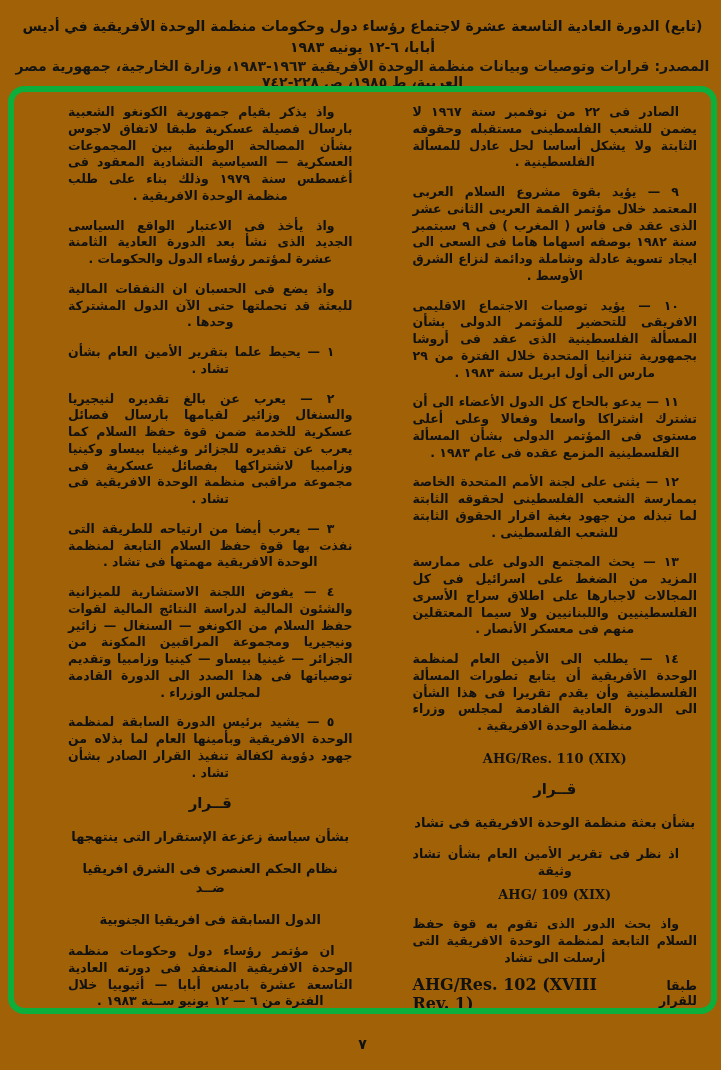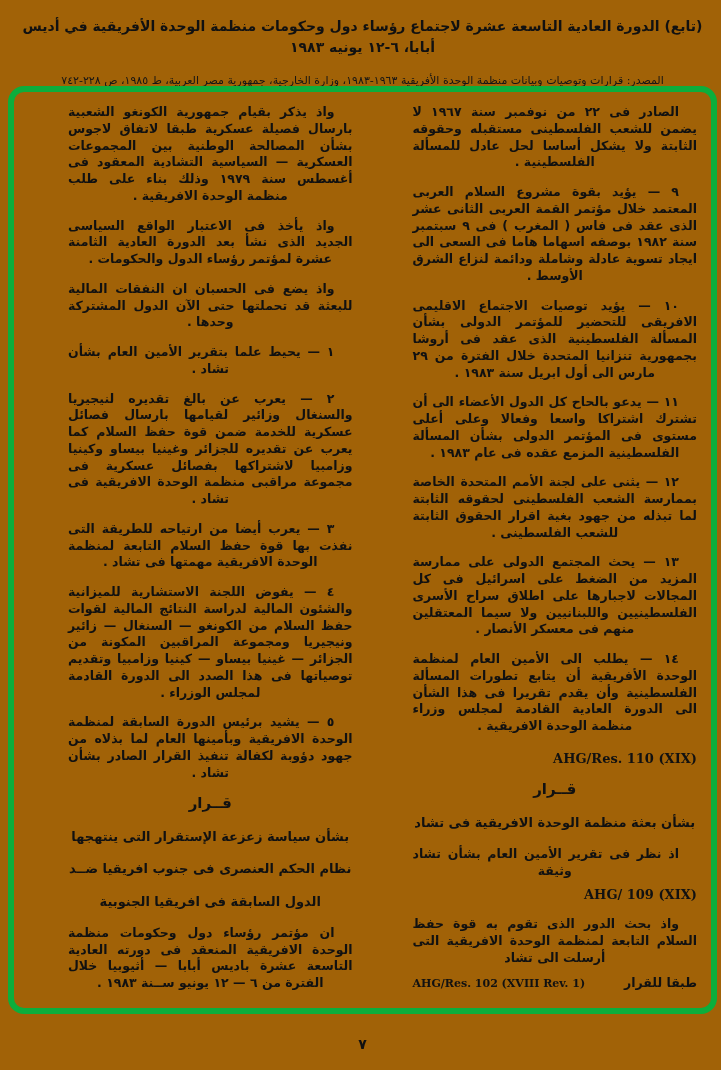--- a/index.html
+++ b/index.html
@@ -8,21 +8,21 @@
     position:relative;
     width:721px; height:1070px;
     background:#a16207;
     font-family:"DejaVu Sans", sans-serif;
     color:#111;
     overflow:hidden;
   }
   
   .header { position:absolute; top:16px; left:0; width:725px; text-align:center; direction:rtl; }
   .h-title { font-size:14px; font-weight:bold; letter-spacing:0; line-height:1.5; padding:0 10px; }
-  .h-source { font-size:11px; font-weight:normal; margin-top:16px; color:#151515; }
+  .h-source { font-size:14px; font-weight:bold; margin-top:0; color:#151515; }
   
   .frame {
     position:absolute; left:8px; top:86px;
     width:709px; height:928px;
     border:6px solid var(--frame-green, #0cae3c);
     border-radius:16px;
     padding:12px 14px 8px 14px;
     overflow:hidden;
   }
   .columns { display:flex; direction:rtl; gap:20px; height:100%; }
@@ -30,39 +30,39 @@
   
   .para {
     font-size:12.5px; font-weight:bold; line-height:1.34;
     text-align:justify; text-align-last:center;
     text-indent:18px;
     margin-bottom:13px;
     direction:rtl;
   }
   .para.tight { margin-bottom:8px; }
   .ref {
-    direction:ltr; text-align:right;
+    direction:ltr; text-align:center;
     font-size:13px; font-weight:bold;
     font-family:"DejaVu Serif", serif;
     margin:16px 0 14px 0;
   }
   .ref.tight { margin:2px 0 14px 0; }
   .heading {
     text-align:center; font-size:15px; font-weight:bold;
     margin:10px 0 16px 0; direction:rtl;
   }
   .subtitle {
     text-align:center; font-size:13px; font-weight:bold;
     margin:0 0 14px 0; direction:rtl; line-height:1.4;
   }
   .ref-line {
     display:flex; justify-content:space-between; align-items:baseline;
     direction:ltr; margin-bottom:10px;
   }
-  .ref-line .latin { font-size:11px; font-weight:bold; font-family:"DejaVu Serif", serif; }
+  .ref-line .latin { font-size:16px; font-weight:bold; font-family:"DejaVu Serif", serif; }
   .ref-line .arabic { font-size:12.5px; font-weight:bold; direction:rtl; }
   
   .footer {
     position:absolute; bottom:18px; left:0; width:725px;
     text-align:center; font-size:14px; font-weight:bold;
   }
 </style>
 </head>
 <body>
 
@@ -100,21 +100,21 @@
         <p class="para">واذ يذكر بقيام جمهورية الكونغو الشعبية بارسال فصيلة عسكرية طبقا لاتفاق لاجوس بشأن المصالحة الوطنية بين المجموعات العسكرية — السياسية التشادية المعقود فى أغسطس سنة ١٩٧٩ وذلك بناء على طلب منظمة الوحدة الافريقية .</p>
         <p class="para">واذ يأخذ فى الاعتبار الواقع السياسى الجديد الذى نشأ بعد الدورة العادية الثامنة عشرة لمؤتمر رؤساء الدول والحكومات .</p>
         <p class="para">واذ يضع فى الحسبان ان النفقات المالية للبعثة قد تحملتها حتى الآن الدول المشتركة وحدها .</p>
         <p class="para">١ — يحيط علما بتقرير الأمين العام بشأن تشاد .</p>
         <p class="para">٢ — يعرب عن بالغ تقديره لنيجيريا والسنغال وزائير لقيامها بارسال فصائل عسكرية للخدمة ضمن قوة حفظ السلام كما يعرب عن تقديره للجزائر وغينيا بيساو وكينيا وزامبيا لاشتراكها بفصائل عسكرية فى مجموعة مراقبى منظمة الوحدة الافريقية فى تشاد .</p>
         <p class="para">٣ — يعرب أيضا من ارتياحه للطريقة التى نفذت بها قوة حفظ السلام التابعة لمنظمة الوحدة الافريقية مهمتها فى تشاد .</p>
         <p class="para">٤ — يفوض اللجنة الاستشارية للميزانية والشئون المالية لدراسة النتائج المالية لقوات حفظ السلام من الكونغو — السنغال — زائير ونيجيريا ومجموعة المراقبين المكونة من الجزائر — غينيا بيساو — كينيا وزامبيا وتقديم توصياتها فى هذا الصدد الى الدورة القادمة لمجلس الوزراء .</p>
         <p class="para">٥ — يشيد برئيس الدورة السابقة لمنظمة الوحدة الافريقية وبأمينها العام لما بذلاه من جهود دؤوبة لكفالة تنفيذ القرار الصادر بشأن تشاد .</p>
         <div class="heading">قــرار</div>
         <div class="subtitle">بشأن سياسة زعزعة الإستقرار التى ينتهجها</div>
-        <div class="subtitle">نظام الحكم العنصرى فى جنوب افريقيا ضــد</div>
+        <div class="subtitle">نظام الحكم العنصرى فى الشرق افريقيا ضــد</div>
         <div class="subtitle">الدول السابقة فى افريقيا الجنوبية</div>
         <p class="para">ان مؤتمر رؤساء دول وحكومات منظمة الوحدة الافريقية المنعقد فى دورته العادية التاسعة عشرة باديس أبابا — أثيوبيا خلال الفترة من ٦ — ١٢ يونيو ســنة ١٩٨٣ .</p>
       </div>
 
     </div>
   </div>
 
   <div class="footer">٧</div>
 
 </div>

